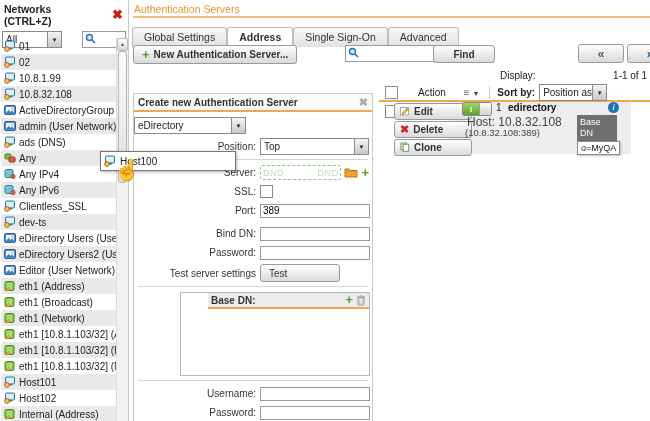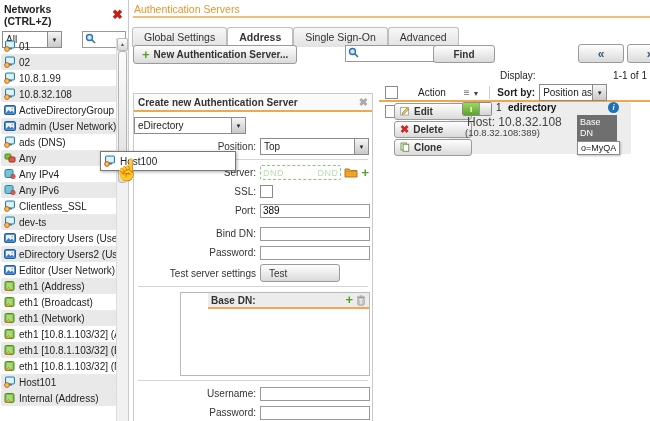--- a/index.html
+++ b/index.html
@@ -364,20 +364,31 @@
           <span class="sb-ico">
             <svg width="12" height="12" viewBox="0 0 12 12">
               <rect x="1.5" y="1" width="9" height="7" rx="1" fill="#a8e4f0" stroke="#2e7f9e"></rect>
               <rect x="2.5" y="2" width="7" height="5" fill="#d8f4fa"></rect>
               <rect x="4" y="8" width="4" height="1.5" fill="#2e7f9e"></rect>
               <circle cx="3" cy="9" r="2.4" fill="#f0c83a" stroke="#c0392b" stroke-width="0.8"></circle>
             </svg>
           </span>
           <span class="sb-label">Host101</span>
         </div>
+        <div class="sb-row">
+          <span class="sb-ico">
+            <svg width="12" height="12" viewBox="0 0 12 12">
+              <rect x="1.5" y="1" width="9" height="7" rx="1" fill="#a8e4f0" stroke="#2e7f9e"></rect>
+              <rect x="2.5" y="2" width="7" height="5" fill="#d8f4fa"></rect>
+              <rect x="4" y="8" width="4" height="1.5" fill="#2e7f9e"></rect>
+              <circle cx="3" cy="9" r="2.4" fill="#f0c83a" stroke="#c0392b" stroke-width="0.8"></circle>
+            </svg>
+          </span>
+          <span class="sb-label">Host102</span>
+        </div>
         <div class="sb-row alt">
           <span class="sb-ico">
             <svg width="12" height="12" viewBox="0 0 12 12">
               <rect x="1" y="1.5" width="9" height="9" rx="1.5" fill="#7cbf3f" stroke="#4e8a1e"></rect>
               <rect x="2.5" y="3" width="6" height="6" fill="#a8d87a"></rect>
               <path d="M1.5 10.5 l3-3 2 3z" fill="#e8c23a" stroke="#b5541f" stroke-width="0.5"></path>
             </svg>
           </span>
           <span class="sb-label">Internal (Address)</span>
         </div>

